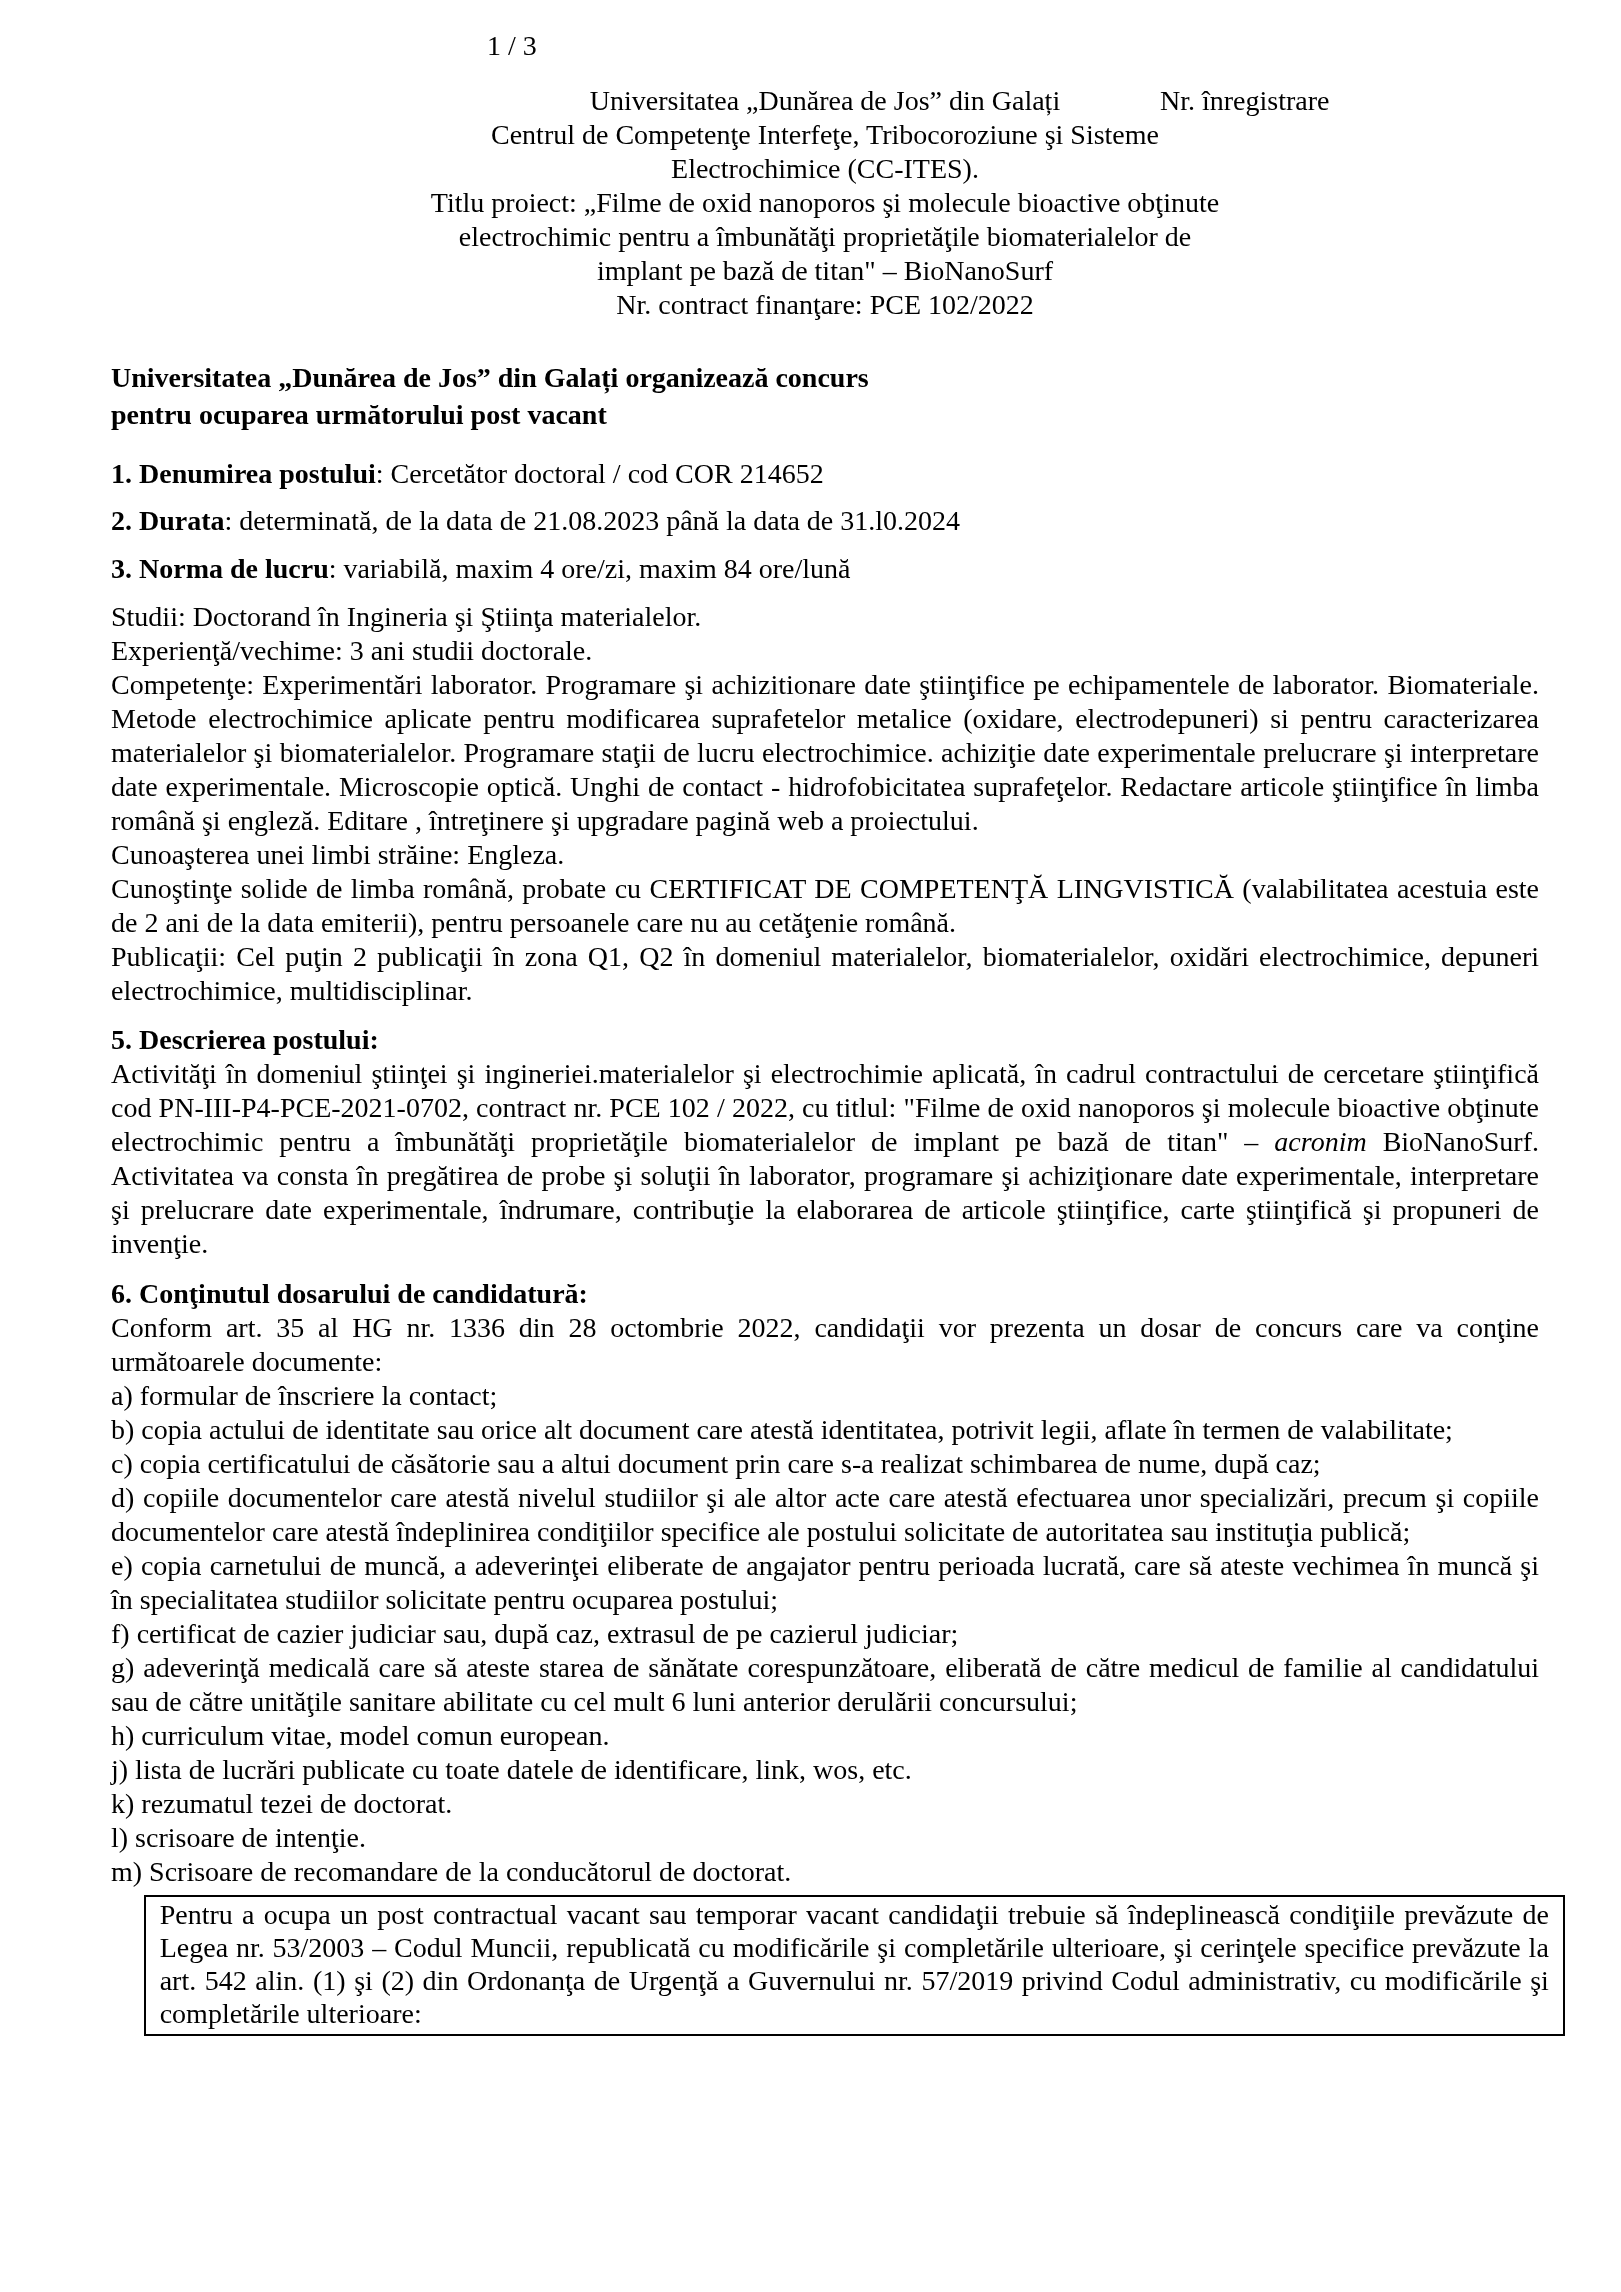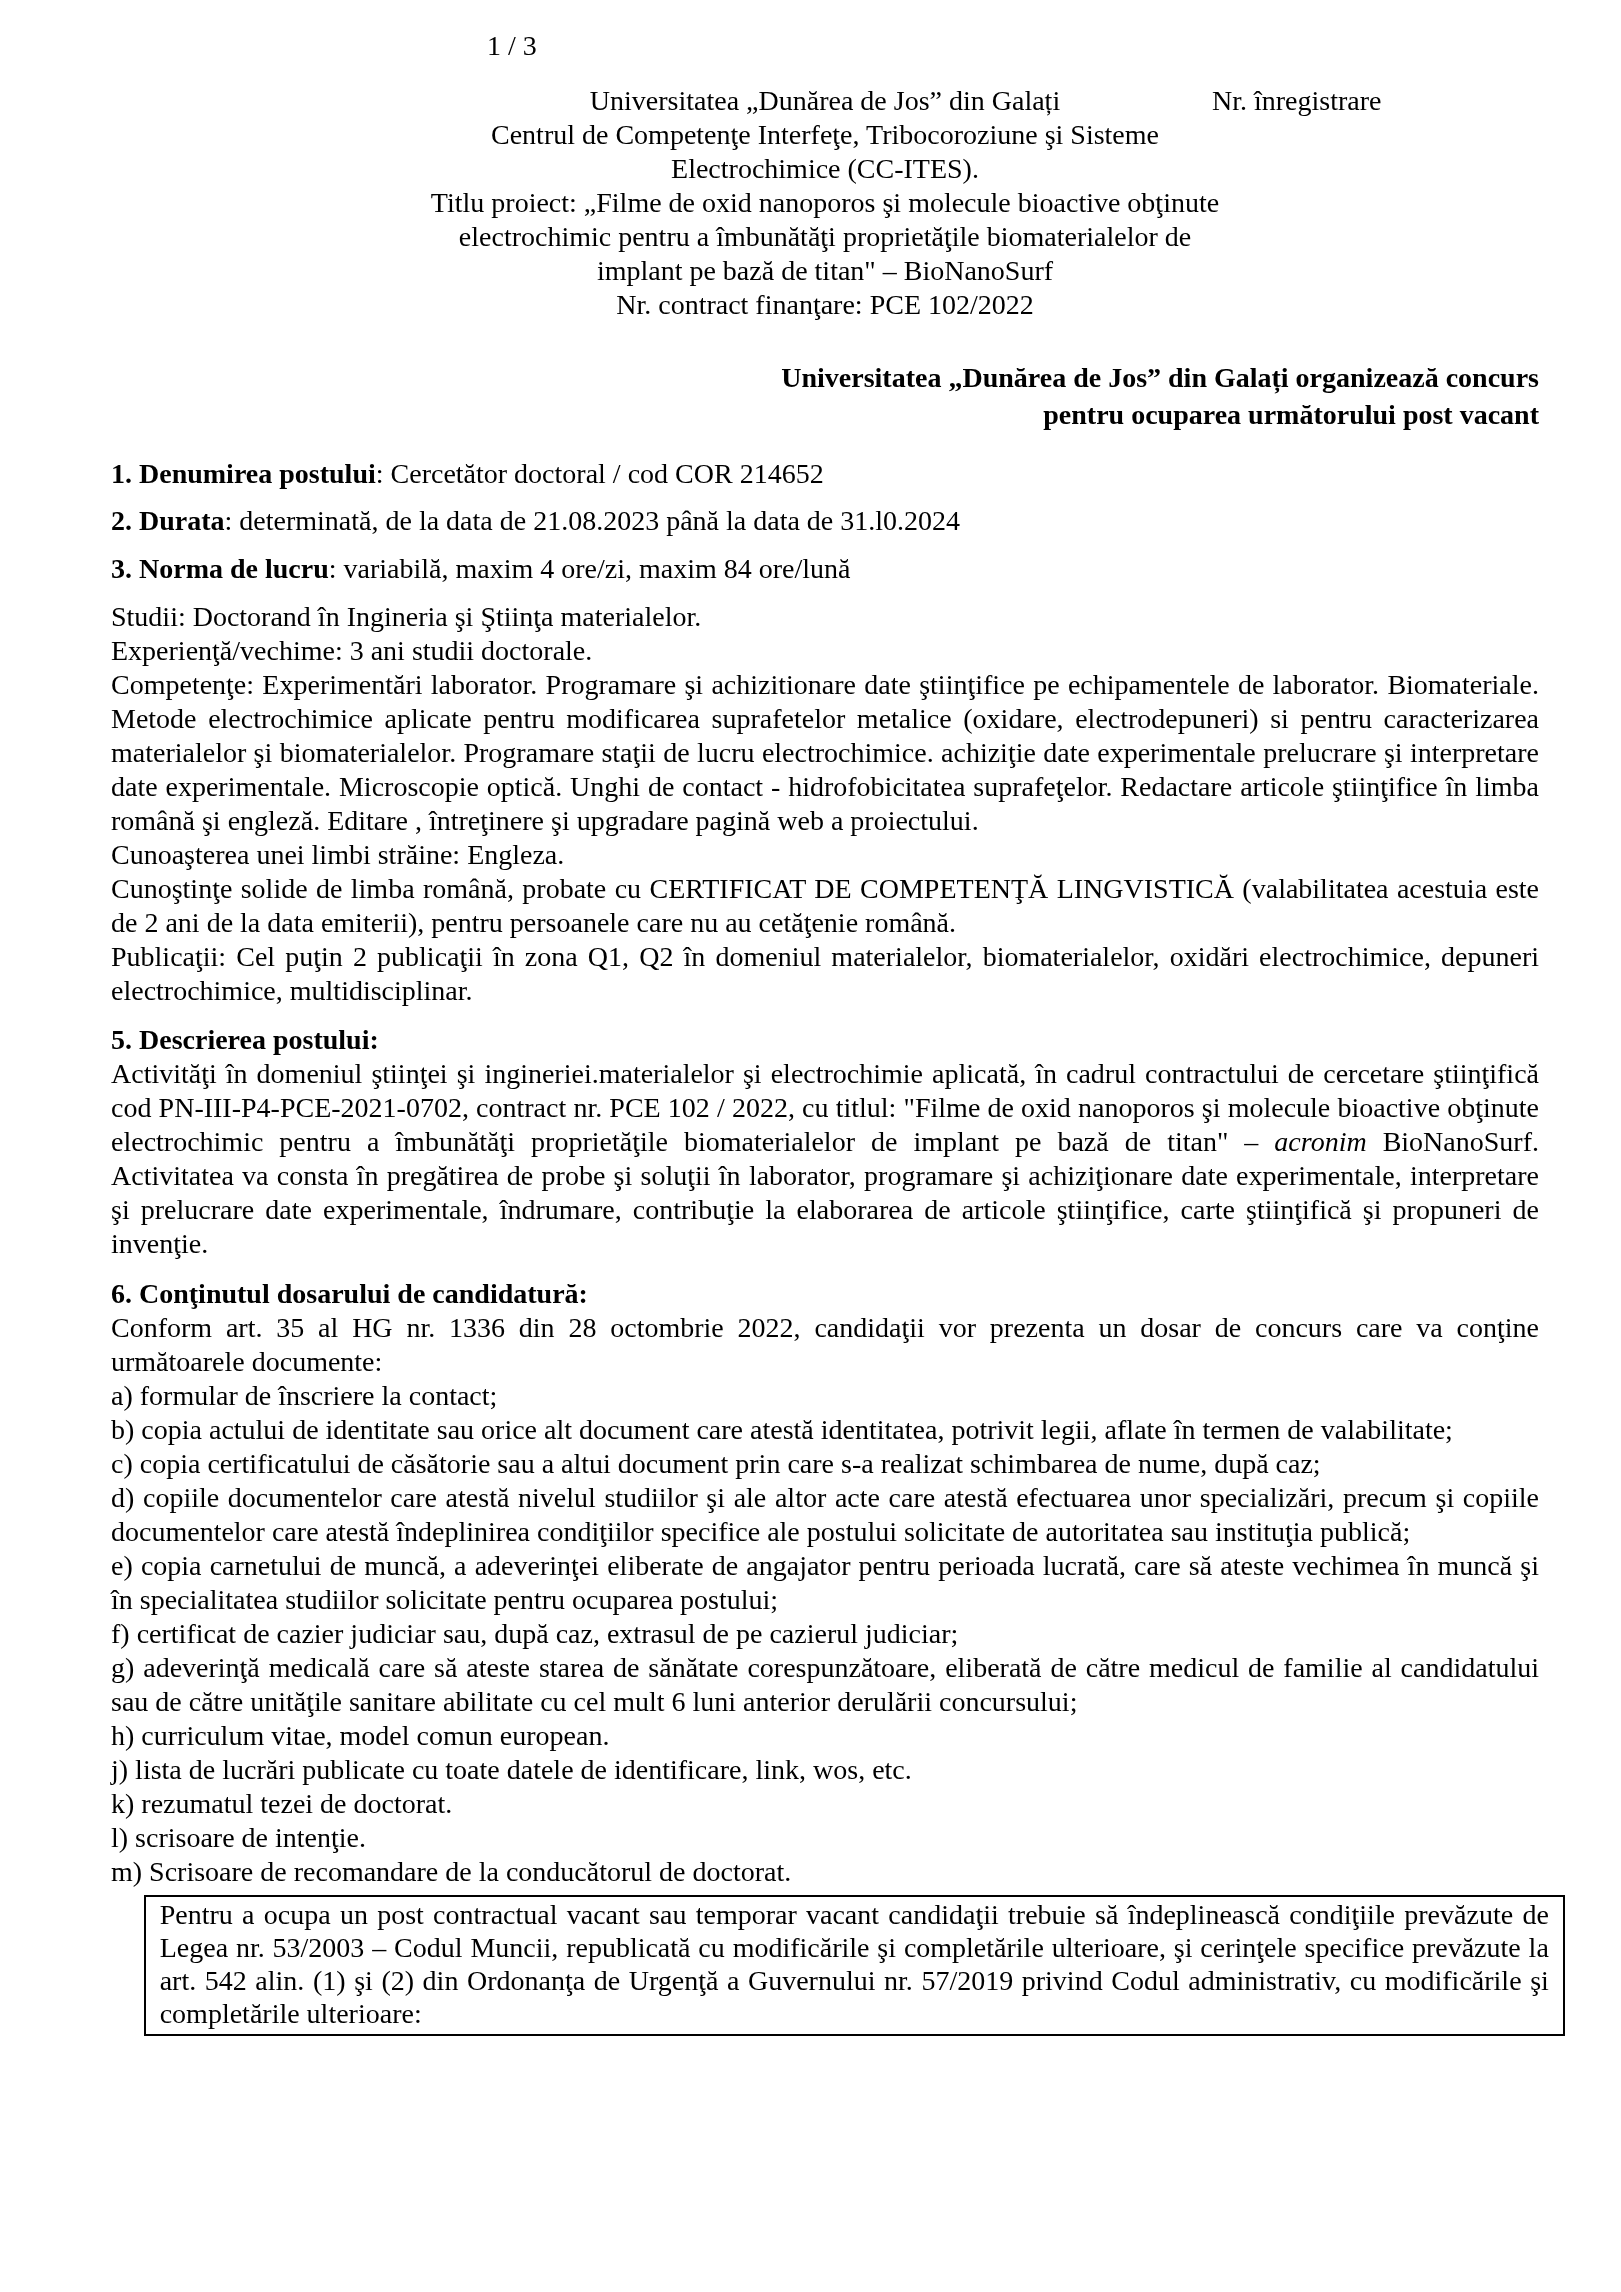--- a/index.html
+++ b/index.html
@@ -7,25 +7,25 @@
   .page {
     width: 1621px; height: 2293px;
     position: relative;
     background: #ffffff; color: #000000;
     font-family: "Liberation Serif", "DejaVu Serif", serif;
     font-size: 28px; line-height: 34px;
     padding: 35px 82px 0 111px;
     overflow: hidden;
   }
   .pageno { position: absolute; top: 29px; left: 487px; }
-  .reg    { position: absolute; top: 84px; left: 1212px; }
+  .reg    { position: absolute; top: 84px; left: 1160px; }
   .org-block { margin-top: 49px; text-align: center; }
   .title {
     margin-top: 37px;
-    text-align: right;
+    text-align: left;
     font-weight: bold;
     line-height: 37px;
   }
   .items { margin-top: 23.5px; }
   .item  { margin-bottom: 13.7px; }
   .item b { font-weight: bold; }
   .sec-heading { font-weight: bold; margin-top: 15.7px; }
   .just { text-align: justify; }
   .notice-box {
     border: 2.9px solid #000000;

